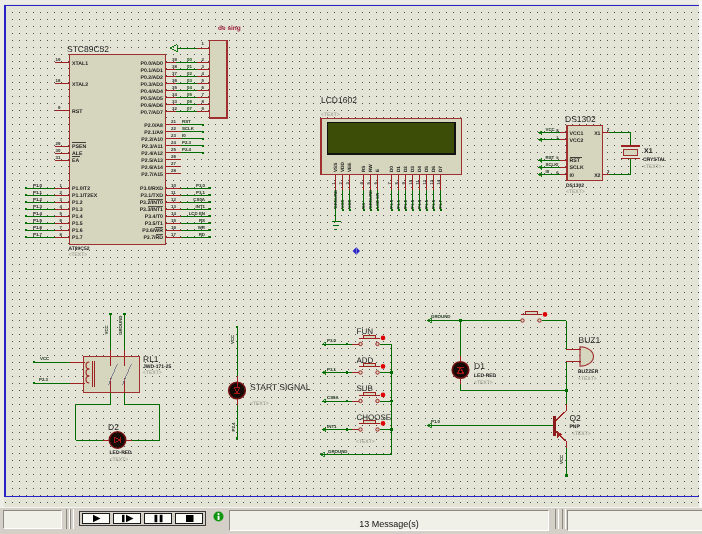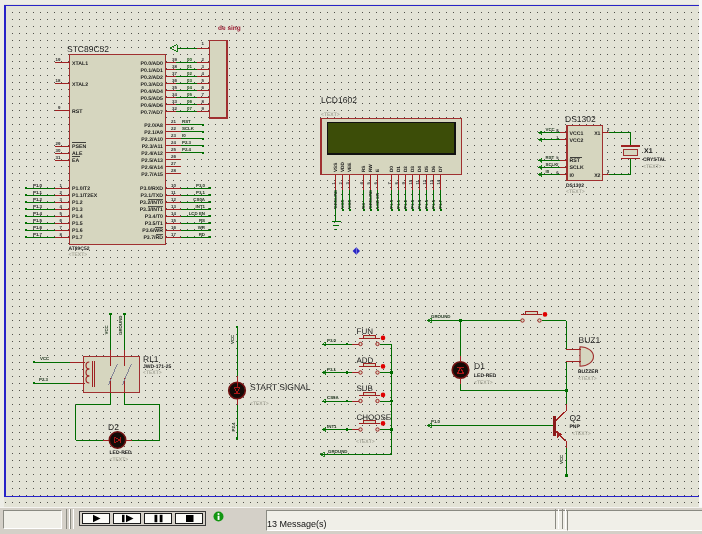--- a/index.html
+++ b/index.html
@@ -573,18 +573,18 @@
         </svg>
       </div>
 </div>
 <div style="position:absolute;left:213px;top:3px;width:11px;height:11px;">
       <svg style="display:block;" width="11" height="11">
         <circle cx="5.5" cy="5.5" r="5" fill="#129612"></circle>
         <circle cx="5.5" cy="3" r="1.1" fill="#fff"></circle>
         <rect x="4.6" y="4.7" width="1.9" height="4.2" fill="#fff"></rect>
       </svg>
     </div>
-<div style="position:absolute;left:229px;top:1.5px;width:318px;height:19.5px;background:#f0efe8;border-top:1px solid #8a8a82;border-left:1px solid #8a8a82;border-bottom:1px solid #ffffff;border-right:1px solid #ffffff;margin-left:37px;">
+<div style="position:absolute;left:229px;top:1.5px;width:318px;height:19.5px;background:#f0efe8;border-top:1px solid #8a8a82;border-left:1px solid #8a8a82;border-bottom:1px solid #ffffff;border-right:1px solid #ffffff;text-align:center;">
       <span style="font-family:'Liberation Sans',sans-serif;font-size:9px;color:#111;display:block;margin-top:8px;">13 Message(s)</span>
     </div>
 <div style="position:absolute;left:555px;top:1px;width:2px;height:20px;border-left:1px solid #8a8a82;border-right:1px solid #ffffff;"></div>
 <div style="position:absolute;left:562px;top:1px;width:2px;height:20px;border-left:1px solid #8a8a82;border-right:1px solid #ffffff;"></div>
 <div style="position:absolute;left:567px;top:1.5px;width:140px;height:19.5px;background:#f0efe8;border-top:1px solid #8a8a82;border-left:1px solid #8a8a82;border-bottom:1px solid #ffffff;border-right:1px solid #ffffff;"></div>
 </div>
 </body></html>

